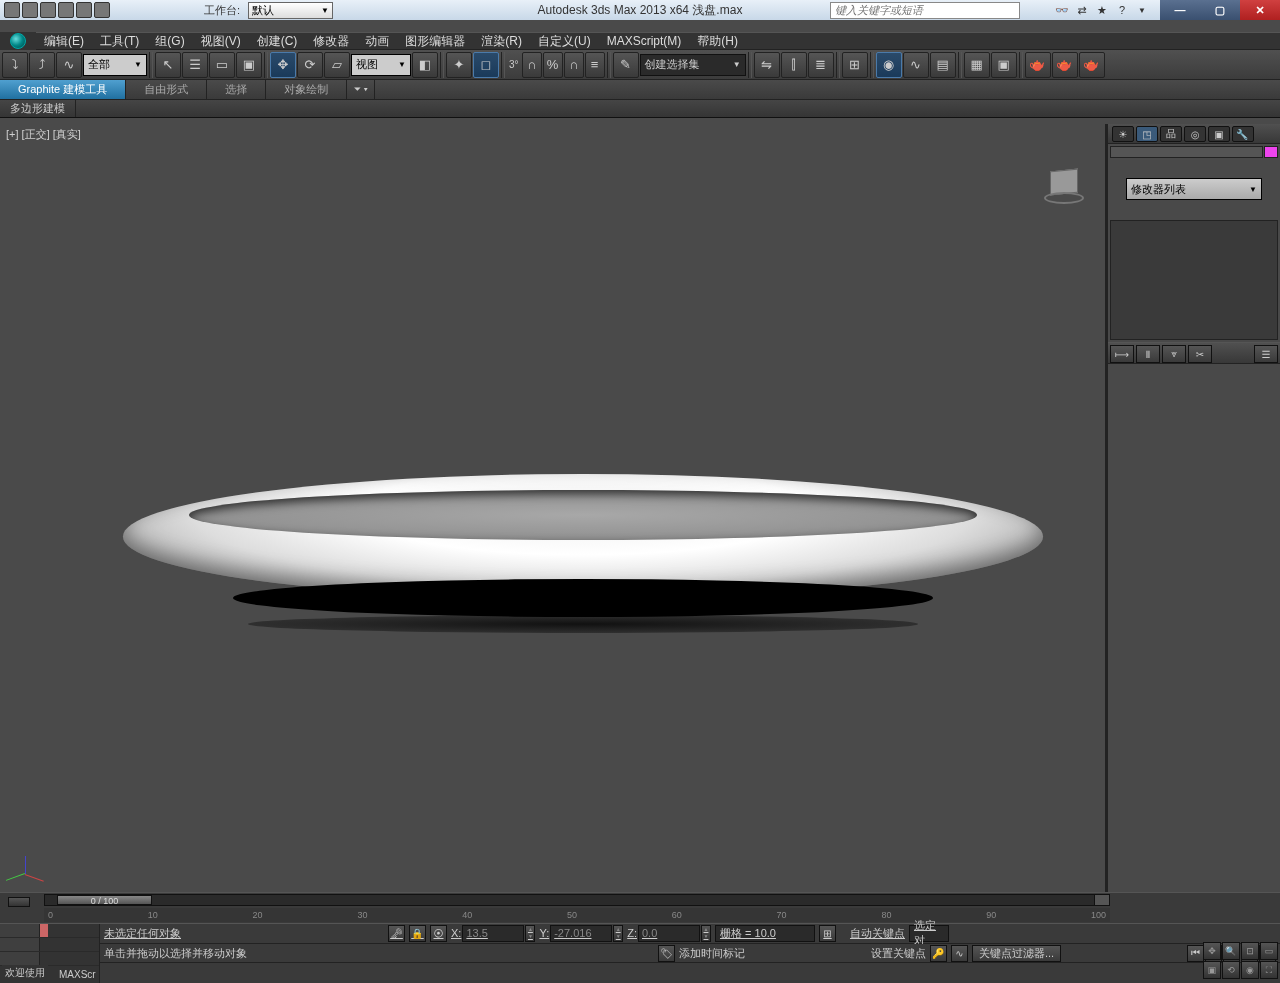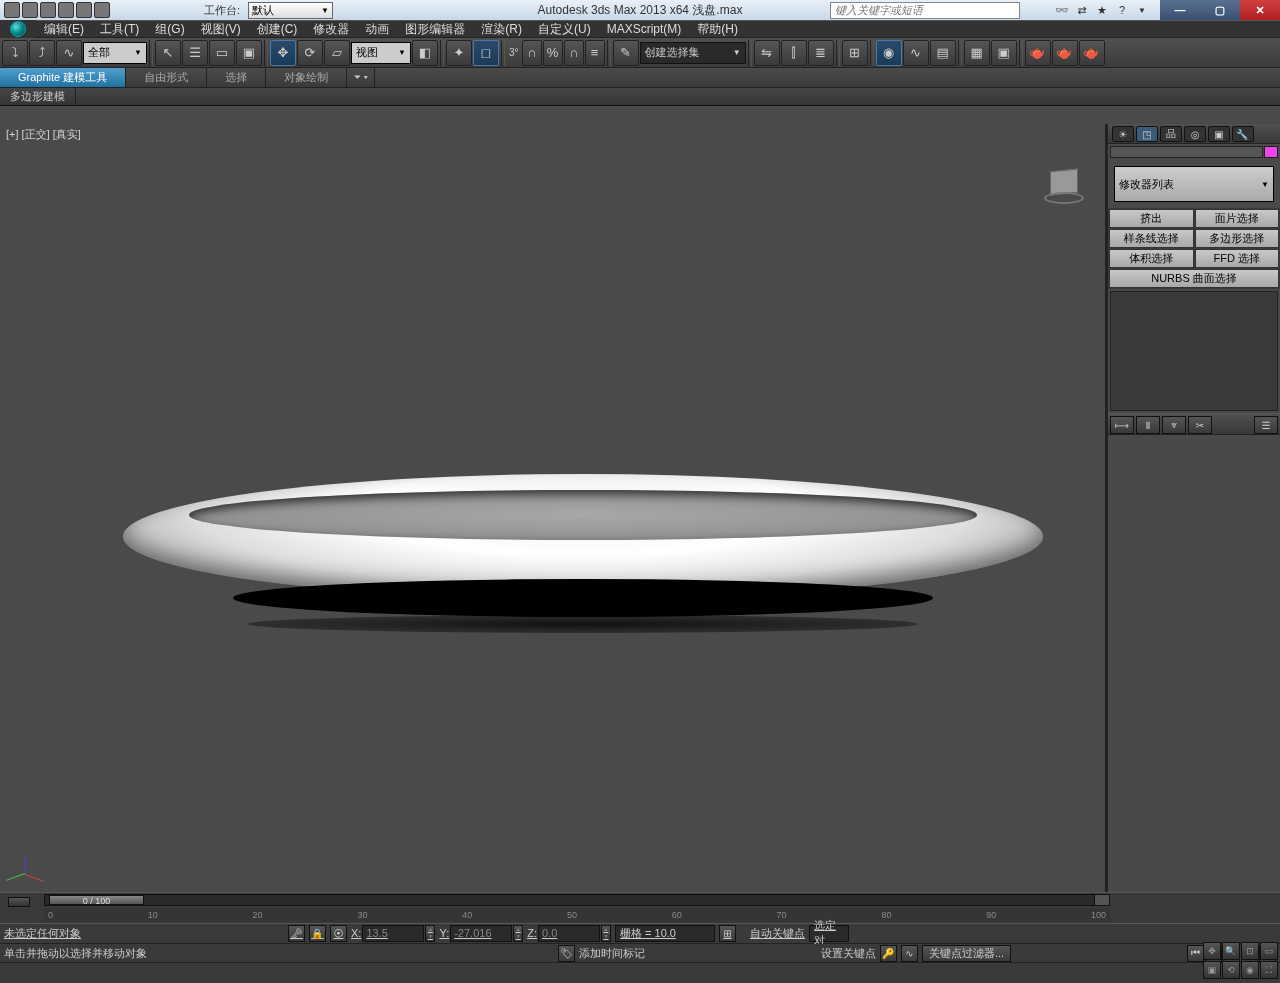--- a/index.html
+++ b/index.html
@@ -17,21 +17,21 @@
 .titlebar .winbtns { position:absolute; right:0; display:flex; }
 .titlebar .winbtn { width:40px; height:20px; display:flex; align-items:center; justify-content:center; color:#fff; font-weight:bold; font-size:11px;}
 .wmin { background:linear-gradient(#5a7090,#3a5070); }
 .wmax { background:linear-gradient(#5a7090,#3a5070); }
 .wclose { background:linear-gradient(#d04040,#b02020); width:50px; }
 .workspace-label { position:absolute; left:204px; font-size:11px; color:#333;}
 .workspace-dd { position:absolute; left:248px; width:85px; height:17px; background:linear-gradient(#fff,#ddd); border:1px solid #666; color:#000; font-size:11px; padding:0 3px; display:flex; align-items:center; justify-content:space-between;gap:34px;}
 .workspace-dd .arr{font-size:8px;}
 
 
-.menubar { height:18px; background:#333; border-top:1px solid #555; border-bottom:1px solid #222; display:flex; align-items:center; }
+.menubar { height:18px; background:#333; border-top:1px solid #555; border-bottom:1px solid #222; display:flex; align-items:center;margin-top:12px; }
 .app-icon { width:36px; height:18px; background:#333; display:flex; align-items:center; justify-content:center;}
 .app-icon .circ { width:16px; height:16px; border-radius:50%; background:radial-gradient(circle at 35% 35%,#6dd,#088,#044); border:1px solid #0aa;}
 .menubar .mitem { padding:0 8px; color:#ddd; font-size:12px; cursor:default; }
 
 
 .toolbar { height:30px; background:linear-gradient(#505050,#3c3c3c); border-bottom:1px solid #222; display:flex; align-items:center; gap:1px; padding:0 2px; overflow:hidden;}
 .tbtn { width:26px; height:26px; background:linear-gradient(#555,#3a3a3a); border:1px solid #222; border-radius:2px; display:flex; align-items:center; justify-content:center; font-size:13px; color:#ccc;}
 .tbtn.active { background:linear-gradient(#2a4a6a,#1a3a5a); border-color:#4a7aaa;}
 .tbtn.small { width:20px; }
 .tsel { height:22px; background:#ccc; border:1px solid #000; color:#000; font-size:11px; padding:0 4px; display:flex; align-items:center; justify-content:space-between;}
@@ -67,35 +67,35 @@
 .plate-shadow2 { width:670px; height:18px; background:radial-gradient(ellipse,#111,#333 80%,transparent); border-radius:50%; margin:-2px auto 0;}
 
 
 .rpanel { width:173px; background:#494949; border-left:1px solid #222; display:flex; flex-direction:column;}
 .rpanel-tabs { height:20px; background:linear-gradient(#505050,#383838); display:flex; gap:2px; padding:2px 4px; border-bottom:1px solid #222;}
 .rt { width:22px; height:16px; background:#333; border:1px solid #111; border-radius:2px; display:flex; align-items:center; justify-content:center; font-size:10px;}
 .rt.active { background:#3a5a7a;}
 .color-row { height:16px; background:#4a4a4a; display:flex; padding:2px; gap:1px;}
 .color-row .cswatch { flex:1; height:12px; background:#555; border:1px solid #222;}
 .color-row .cswatch.mag { flex:0 0 14px; background:#e4e;}
-.rdrop { height:36px; background:linear-gradient(#ccc,#aaa); border:1px solid #000; margin:6px; color:#000; font-size:11px; padding:0 4px; display:flex; align-items:center; justify-content:space-between;}
+.rdrop { height:22px; background:linear-gradient(#ccc,#aaa); border:1px solid #000; margin:18px; color:#000; font-size:11px; padding:0 4px; display:flex; align-items:center; justify-content:space-between;}
 .rdrop .arr{ font-size:8px;}
 .rbtn-grid { display:flex; flex-wrap:wrap; gap:1px; padding:1px; background:#3a3a3a;}
 .rbtn-grid .rgb { flex:1 0 48%; height:19px; background:linear-gradient(#c8c8c8,#a8a8a8); border:1px solid #333; color:#000; font-size:11px; display:flex; align-items:center; justify-content:center;}
 .rbtn-grid .rgb.full { flex:1 0 98%;}
 .rstack { height:120px; background:#3a3a3a; border:1px solid #222; margin:2px;}
 .rtool-row { height:22px; background:linear-gradient(#505050,#383838); display:flex; gap:2px; padding:2px; border-top:1px solid #555; border-bottom:1px solid #222;}
 .rtool-row .rtb { width:24px; height:18px; background:linear-gradient(#555,#3a3a3a); border:1px solid #111; display:flex; align-items:center; justify-content:center; font-size:10px;}
 .rscroll { flex:1; background:#494949;}
 
 
 .timeslider { position:absolute; left:0; right:0; bottom:60px; height:31px; background:#3a3a3a; border-top:1px solid #555;}
 .ts-btn { position:absolute; left:8px; top:4px; width:22px; height:10px; background:linear-gradient(#555,#333); border:1px solid #111;}
 .ts-track { position:absolute; left:44px; right:170px; top:1px; height:12px; background:#2a2a2a; border:1px solid #111;}
-.ts-thumb { position:absolute; left:4px; top:0; width:95px; height:10px; background:linear-gradient(#888,#555); border:1px solid #111; color:#ddd; font-size:9px; text-align:center;}
+.ts-thumb { position:absolute; left:12px; top:0; width:95px; height:10px; background:linear-gradient(#888,#555); border:1px solid #111; color:#ddd; font-size:9px; text-align:center;}
 .ts-end { position:absolute; right:170px; top:1px; width:16px; height:12px; background:#555; border:1px solid #111;}
 .ts-ruler { position:absolute; left:44px; right:170px; top:15px; height:14px; background:#353535; display:flex; justify-content:space-between; padding:0 4px;}
 .ts-ruler span { font-size:9px; color:#888; position:relative; top:2px;}
 .ts-logo { position:absolute; right:0; bottom:-60px; width:240px; height:126px; background:#1a3a6a; display:flex; align-items:center; justify-content:center; gap:8px; z-index:10;}
 .ts-logo .play { width:38px; height:38px; border:3px solid #5ad; border-radius:50%; display:flex; align-items:center; justify-content:center;}
 .ts-logo .play::after { content:""; border-left:14px solid #5ad; border-top:9px solid transparent; border-bottom:9px solid transparent; margin-left:4px;}
 .ts-logo .txt { color:#fff; font-size:22px; line-height:1.1; font-weight:bold;}
 .ts-logo .txt small { display:block; font-size:10px; color:#5ad; letter-spacing:1px; font-weight:normal;}
 
 
@@ -275,29 +275,20 @@
       <div class="rt">🔧</div>
     </div>
     <div class="color-row">
       <div class="cswatch"></div>
       <div class="cswatch mag"></div>
     </div>
     <div class="rdrop">
       <span>修改器列表</span>
       <span class="arr">▼</span>
     </div>
-    <div class="rbtn-grid">
-      <div class="rgb">挤出</div>
-      <div class="rgb">面片选择</div>
-      <div class="rgb">样条线选择</div>
-      <div class="rgb">多边形选择</div>
-      <div class="rgb">体积选择</div>
-      <div class="rgb">FFD 选择</div>
-      <div class="rgb full">NURBS 曲面选择</div>
-    </div>
     <div class="rstack"></div>
     <div class="rtool-row">
       <div class="rtb">⟼</div>
       <div class="rtb">Ⅱ</div>
       <div class="rtb">⩔</div>
       <div class="rtb">✂</div>
       <div class="rtb" style="margin-left:auto">☰</div>
     </div>
     <div class="rscroll"></div>
   </div>
@@ -318,20 +309,34 @@
     <span>50</span>
     <span>60</span>
     <span>70</span>
     <span>80</span>
     <span>90</span>
     <span>100</span>
   </div>
 </div>
 
 <div class="statusbar">
+  <div class="tracker">
+    <div class="tk-row">
+        <div class="tk-s"></div>
+        <div class="tk-pink"></div>
+      </div>
+    <div class="tk-row">
+        <div class="tk-s"></div>
+      </div>
+    <div class="tk-row">
+        <div class="tk-s"></div>
+      </div>
+    <span class="tk-lbl">欢迎使用</span>
+    <span class="tk-lbl2">MAXScr</span>
+  </div>
   <div class="prompt-area">
     <div class="prompt-row t1">
       <span style="flex:0 0 280px">未选定任何对象</span>
       <div class="sb-ico">🗝</div>
       <div class="sb-ico">🔒</div>
       <div class="sb-ico">⦿</div>
       <div class="coord">
           <label>X:</label>
           <input value="13.5" style="">
           <div class="spin">

